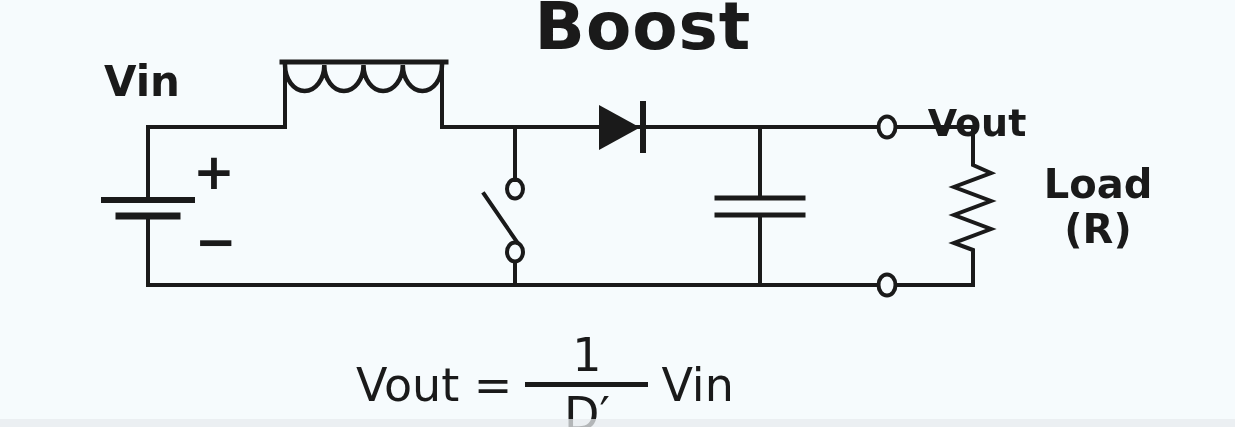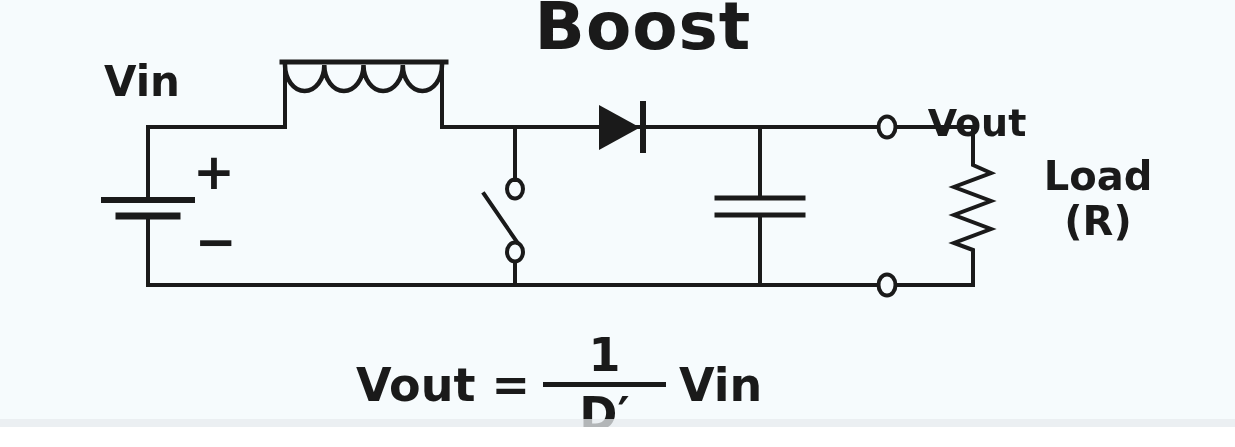--- a/index.html
+++ b/index.html
@@ -24,30 +24,30 @@
   .lbl{
     position:absolute;
     font-weight:bold;
     color:var(--ink);
     text-align:center;
     white-space:nowrap;
   }
   .vin{left:82px;top:60px;width:120px;font-size:42px;line-height:44px;}
   .title{left:483px;top:-8px;width:320px;font-size:66px;line-height:70px;letter-spacing:1px;}
   .vout{left:907px;top:62px;width:140px;font-size:38px;line-height:42px;margin-top:40px;}
-  .load{left:1028px;top:154px;width:140px;font-size:40px;line-height:45px;}
+  .load{left:1028px;top:162px;width:140px;font-size:40px;line-height:45px;}
   .plus{left:184px;top:146px;width:60px;font-size:50px;line-height:52px;}
   .minus{left:186px;top:216px;width:60px;font-size:50px;line-height:52px;}
   .formula{
     position:absolute;
     left:356px;top:331px;
     display:flex;
     align-items:center;
     gap:13px;
-    font-weight:bold;
+    font-weight:normal;
     font-size:46px;
     color:var(--ink);
   }
   .frac{
     display:flex;
     flex-direction:column;
     align-items:center;
     width:123px;
   }
   .frac .num{line-height:48px;}

